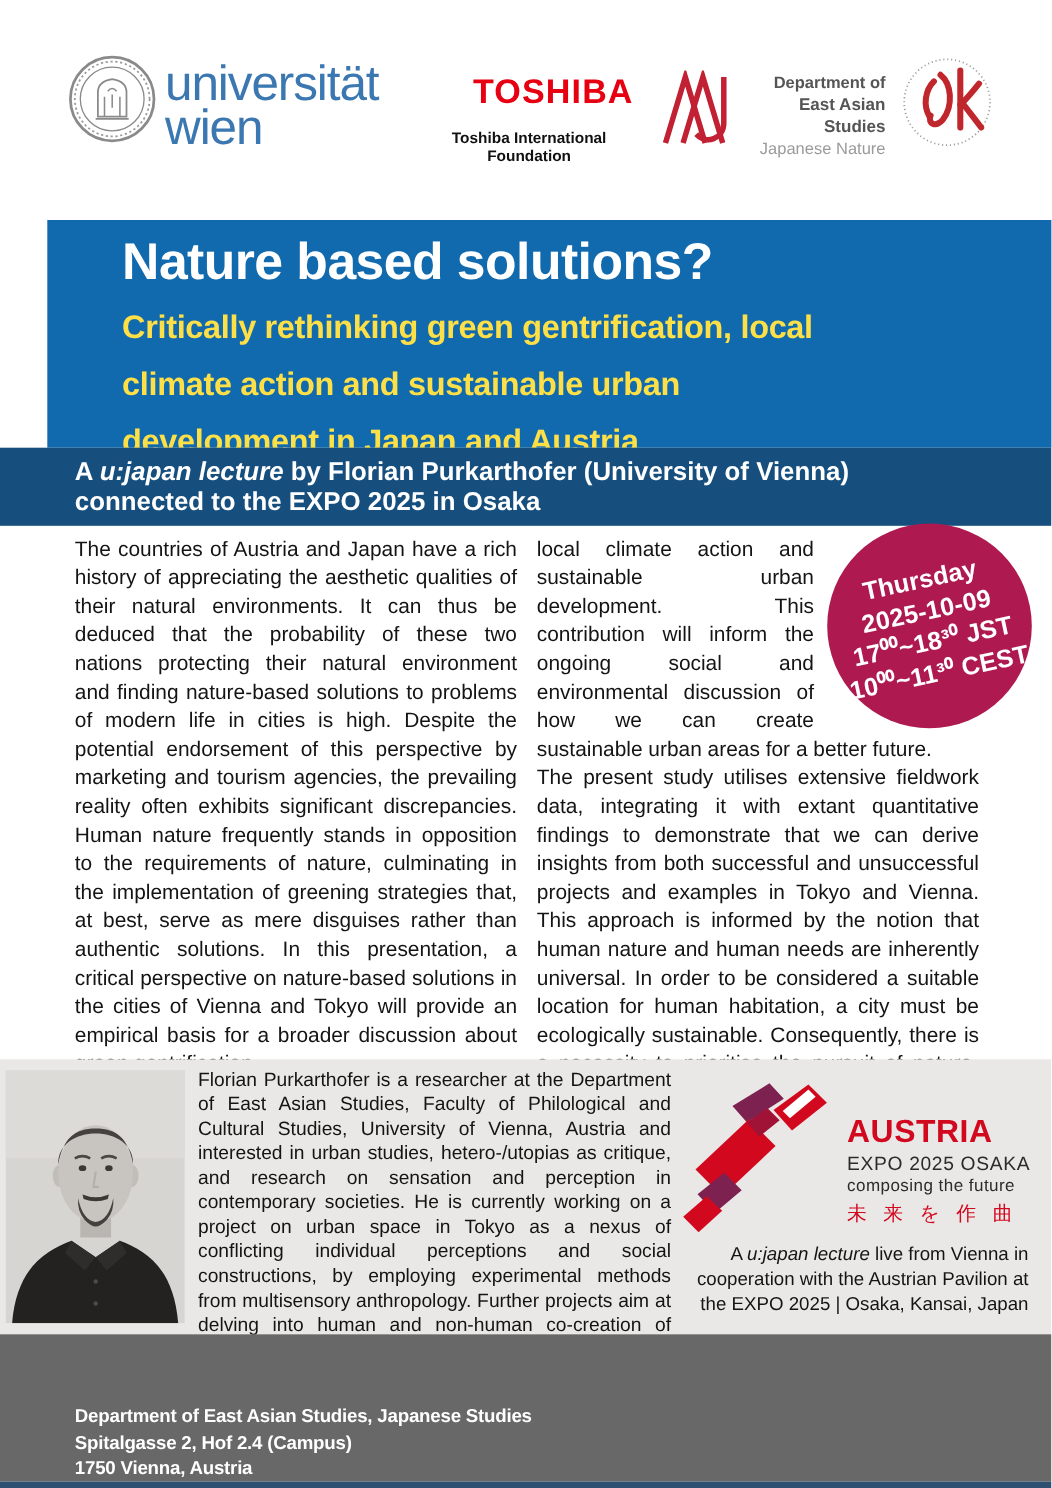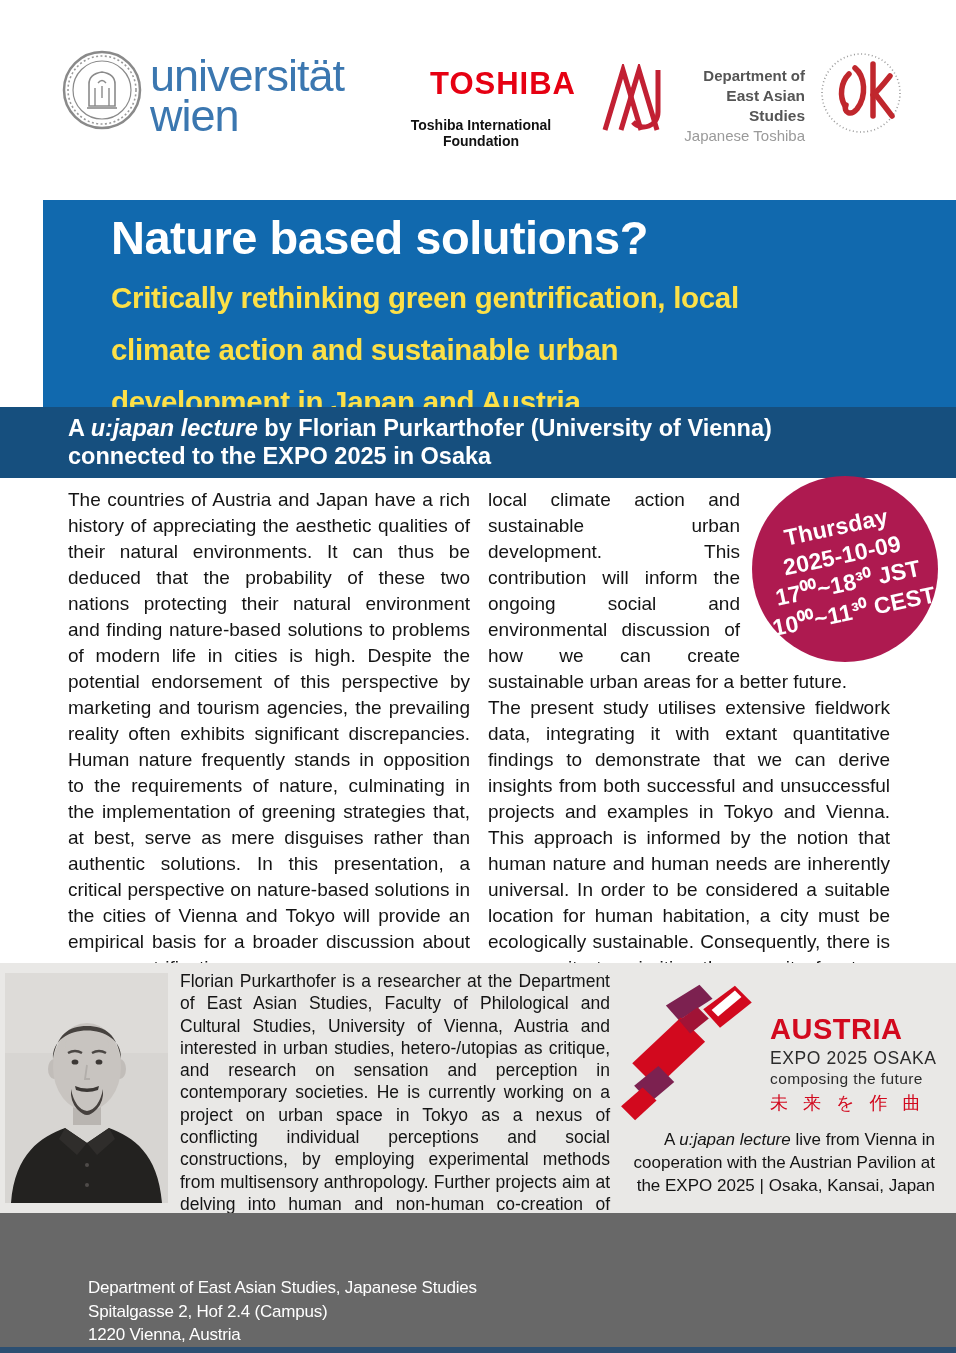--- a/index.html
+++ b/index.html
@@ -47,21 +47,21 @@
   .expo-textblock { position:absolute; left:770px; top:50px; width:175px; white-space:nowrap; }
   .expo-textblock .austria { color:#d2091e; font-size:29px; font-weight:800; letter-spacing:0.5px; }
   .expo-textblock .expoline { color:#2b2b2b; font-size:17.5px; font-weight:500; letter-spacing:0.6px; margin-top:2px; }
   .expo-textblock .tagline { color:#2b2b2b; font-size:15.5px; font-weight:400; letter-spacing:0.4px; margin-top:1px; }
   .expo-textblock .jp { color:#d2091e; font-size:18px; font-weight:500; letter-spacing:5px; margin-top:3px; }
   .expo-note { position:absolute; right:21px; top:165px; width:310px; text-align:right; font-size:17px; line-height:23px; color:#141414; }
   .expo-note i { font-style:italic; }
 
   
   .footer { position:absolute; top:1213px; left:0; width:956px; height:134px; background:#686868; color:#fff; }
-  .addr { position:absolute; left:68px; top:63px; font-size:17px; font-weight:400; line-height:23.5px; letter-spacing:-0.2px;margin-left:20px; }
+  .addr { position:absolute; left:68px; top:63px; font-size:17px; font-weight:700; line-height:23.5px; letter-spacing:-0.2px; }
   .links { position:absolute; right:66px; top:17px; text-align:right; font-size:20px; font-weight:700; line-height:33px; }
   .links a { color:#fff; text-decoration:none; }
   .bottom-strip { position:absolute; top:1347px; left:0; width:956px; height:6px; background:#2c4f72; }
 </style>
 </head>
 <body>
 
 <div class="poster">
 
   <div class="header">
@@ -93,21 +93,21 @@
           <path d="M5,66 L23,6 L41,66"></path>
           <path d="M21,66 L39,6 L57,66"></path>
           <path d="M58,6 L58,48 C58,62 42,68 33,58"></path>
         </g>
       </svg>
     </div>
 
     <div class="deptblock">
       <div class="d1">Department of</div>
       <div class="d2">East Asian Studies</div>
-      <div class="d3">Japanese Toshiba</div>
+      <div class="d3">Japanese Nature</div>
     </div>
 
     <div class="jseal">
       <svg width="90" height="90" viewBox="0 0 90 90">
         <circle cx="45" cy="45" r="42" fill="#ffffff"></circle>
         <circle cx="45" cy="45" r="39" fill="none" stroke="#9a9a9a" stroke-width="1.6" stroke-dasharray="1 2.6"></circle>
         <g fill="none" stroke="#c0272d" stroke-width="5.5" stroke-linecap="round">
           <path d="M33,26 C25,34 23,48 29,58"></path>
           <path d="M39,20 C49,28 51,48 41,61 C35,68 27,65 30,57"></path>
           <path d="M57,16 L57,68"></path>
@@ -199,19 +199,19 @@
 
     <div class="expo-note">
       <span>A </span><i>u:japan lecture</i><span> live from Vienna in cooperation with the Austrian Pavilion at the EXPO 2025 | Osaka, Kansai, Japan</span>
     </div>
   </div>
 
   <div class="footer">
     <div class="addr">
       <div>Department of East Asian Studies, Japanese Studies</div>
       <div>Spitalgasse 2, Hof 2.4 (Campus)</div>
-      <div>1220 Vienna, Austria</div>
+      <div>1750 Vienna, Austria</div>
     </div>
   </div>
 
   <div class="bottom-strip"></div>
 
 </div>
 
 </body></html>

